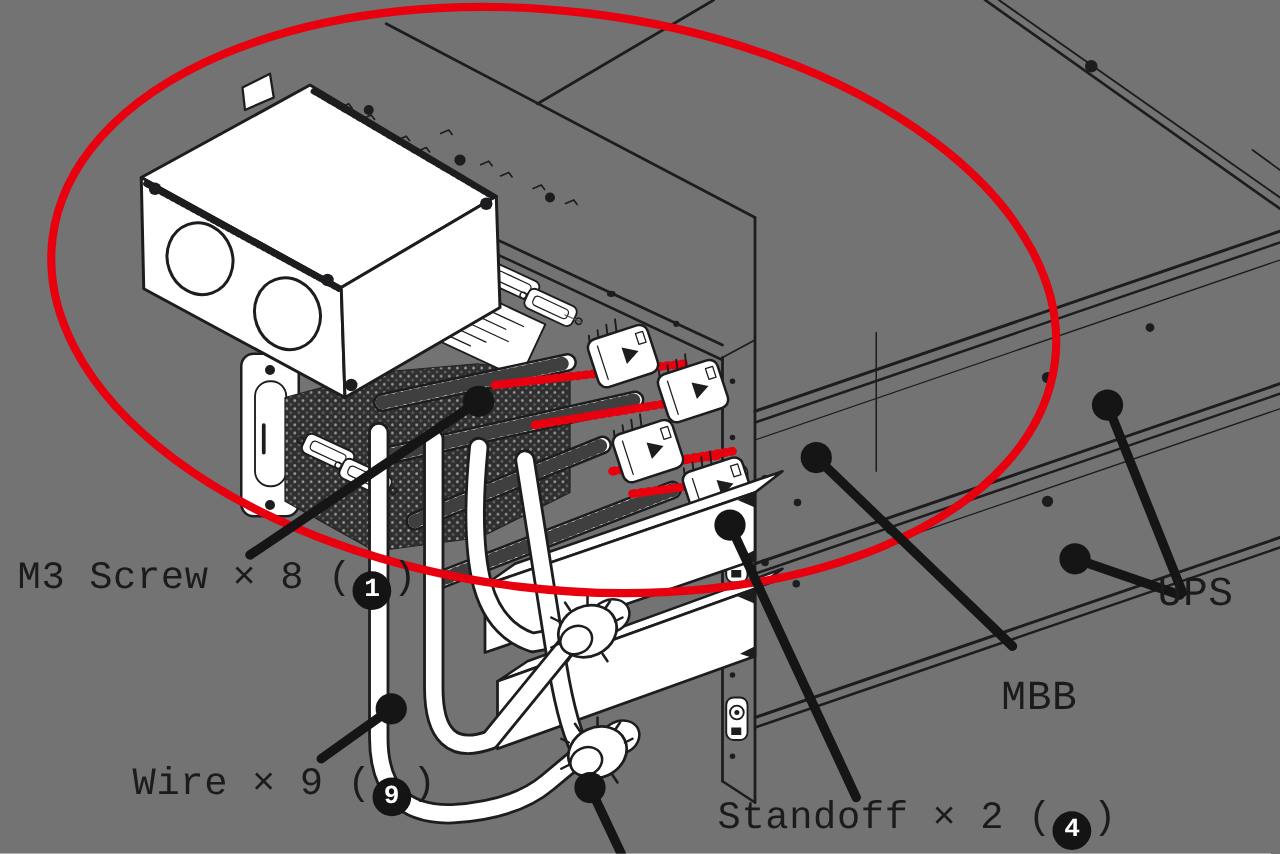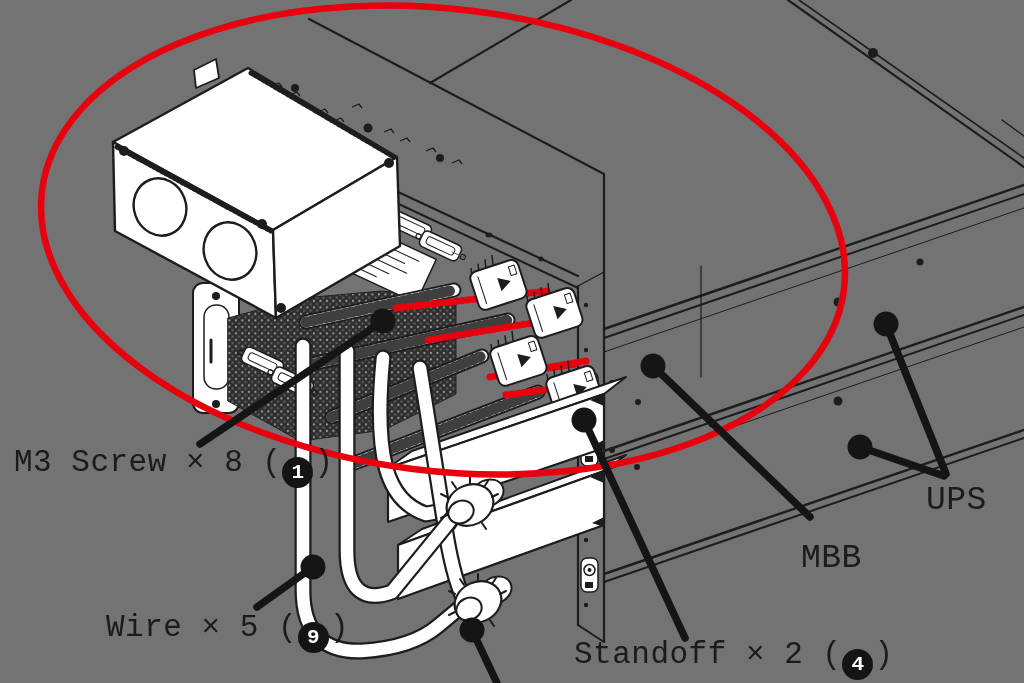--- a/index.html
+++ b/index.html
@@ -361,27 +361,27 @@
           <circle cx="472" cy="630" r="12.5" stroke="none"></circle>
         </g>
   </g>
 </svg>
 
   <div class="callout" style="left:14px;top:445px">
     <span>M3 Screw × 8 (</span><span class="badge">1</span><span>)</span>
   </div>
 
   <div class="callout" style="left:106px;top:610px">
-    <span>Wire × 5 (</span><span class="badge">9</span><span>)</span>
+    <span>Wire × 9 (</span><span class="badge">9</span><span>)</span>
   </div>
 
   <div class="callout" style="left:574px;top:637px">
     <span>Standoff × 2 (</span><span class="badge">4</span><span>)</span>
   </div>
 
   <div class="callout big" style="left:801px;top:540px">
     <span>MBB</span>
   </div>
 
-  <div class="callout big" style="left:926px;top:482px">
+  <div class="callout big" style="left:926px;top:457px">
     <span>UPS</span>
   </div>
 </div>
 
 </body></html>

